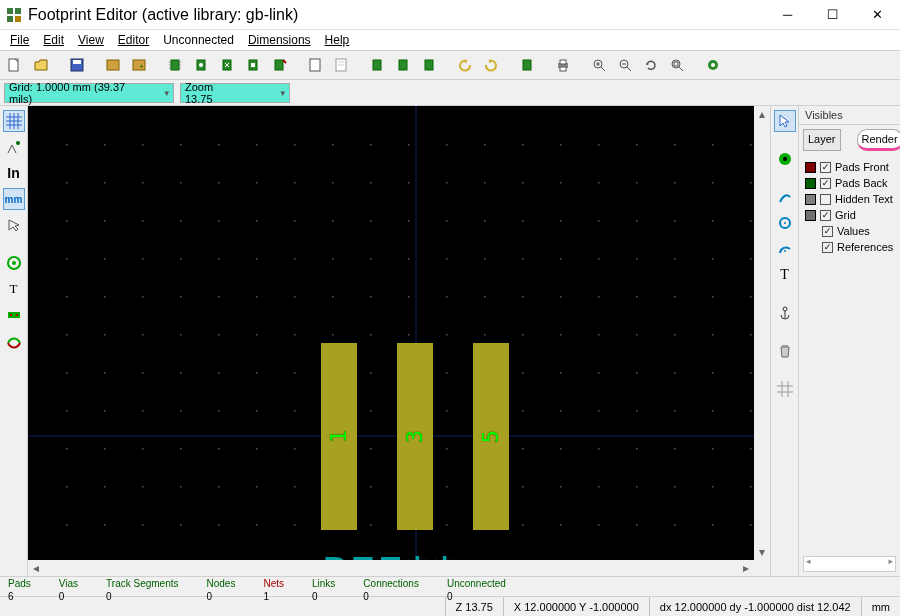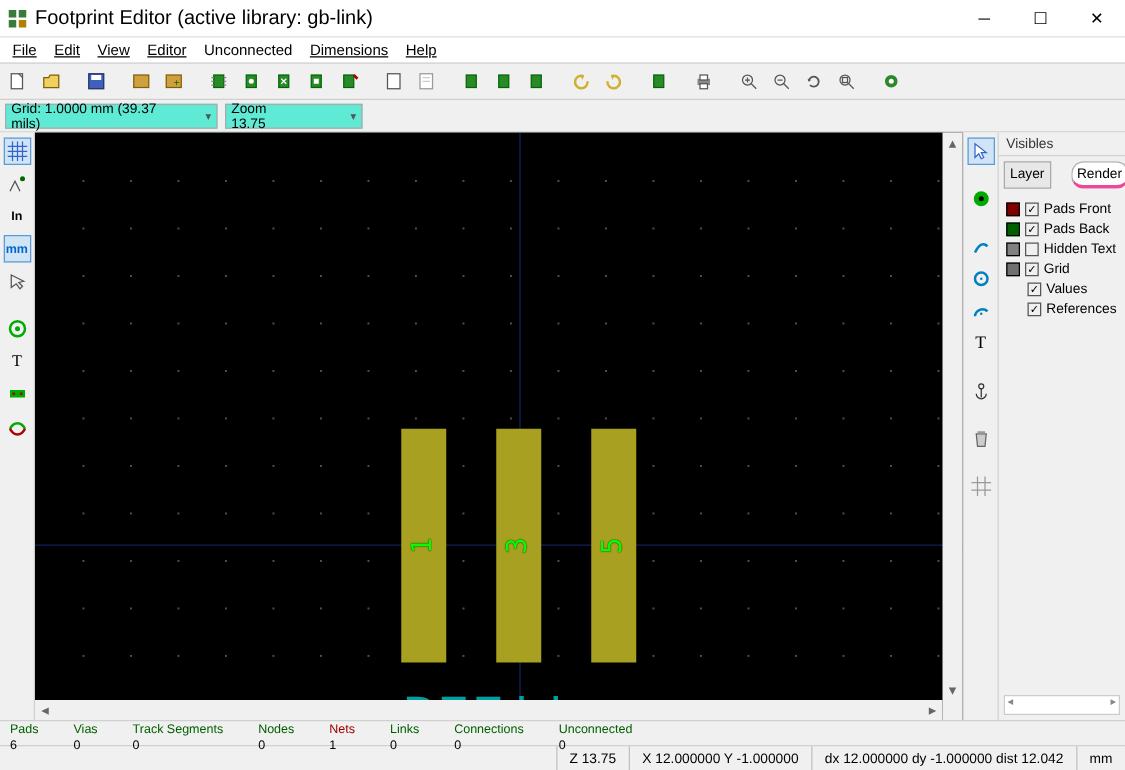--- a/index.html
+++ b/index.html
@@ -272,21 +272,21 @@
           </g>
         </svg>
       </span>
     <span class="sidebtn">
         <svg width="16" height="16">
           <path d="M2 14 L6 6 L10 14" fill="none" stroke="#555"></path>
           <circle cx="12" cy="4" r="2" fill="#060"></circle>
         </svg>
       </span>
     <span class="sidebtn">
-        <span style="font-size:10px;font-weight:bold">In</span>
+        <span style="font-size:14px;font-weight:bold">In</span>
       </span>
     <span class="sidebtn active">
         <span style="font-size:10px;font-weight:bold;color:#06c">mm</span>
       </span>
     <span class="sidebtn">
         <svg width="16" height="16">
           <path d="M3 3 L3 13 L7 10 L10 14 L12 12 L9 9 L13 8 Z" fill="none" stroke="#555"></path>
         </svg>
       </span>
     <div style="height:8px"></div>

